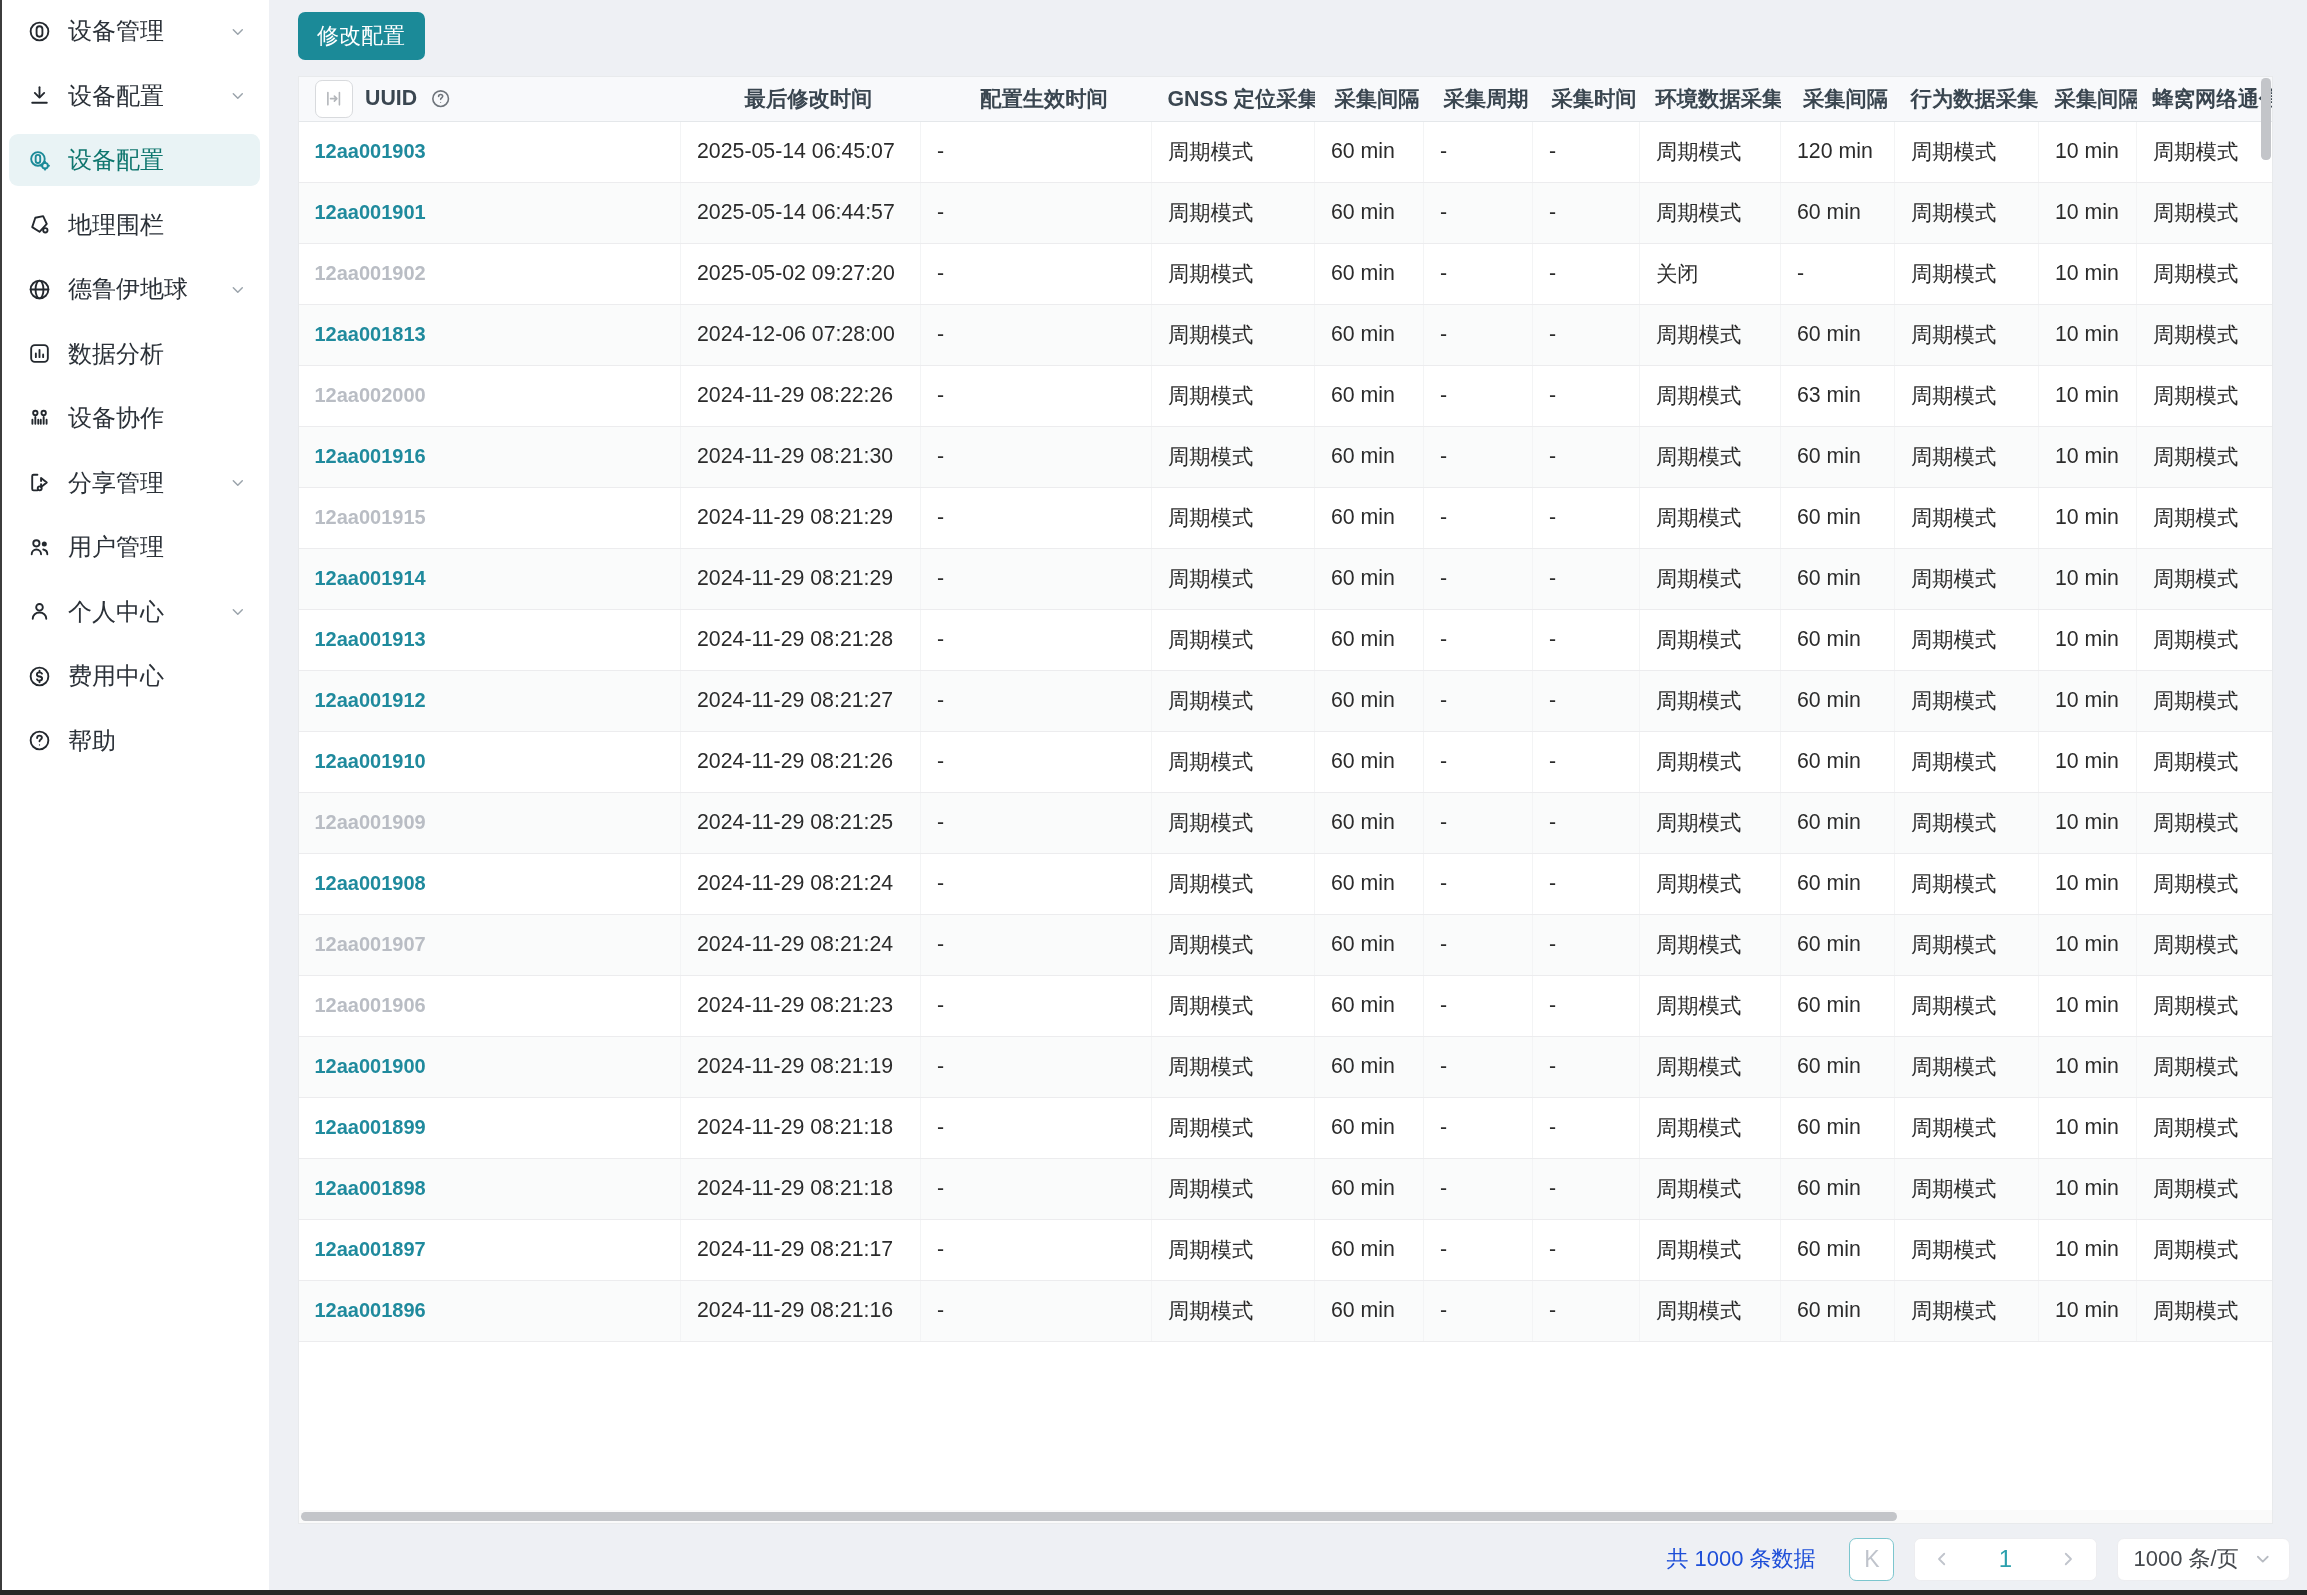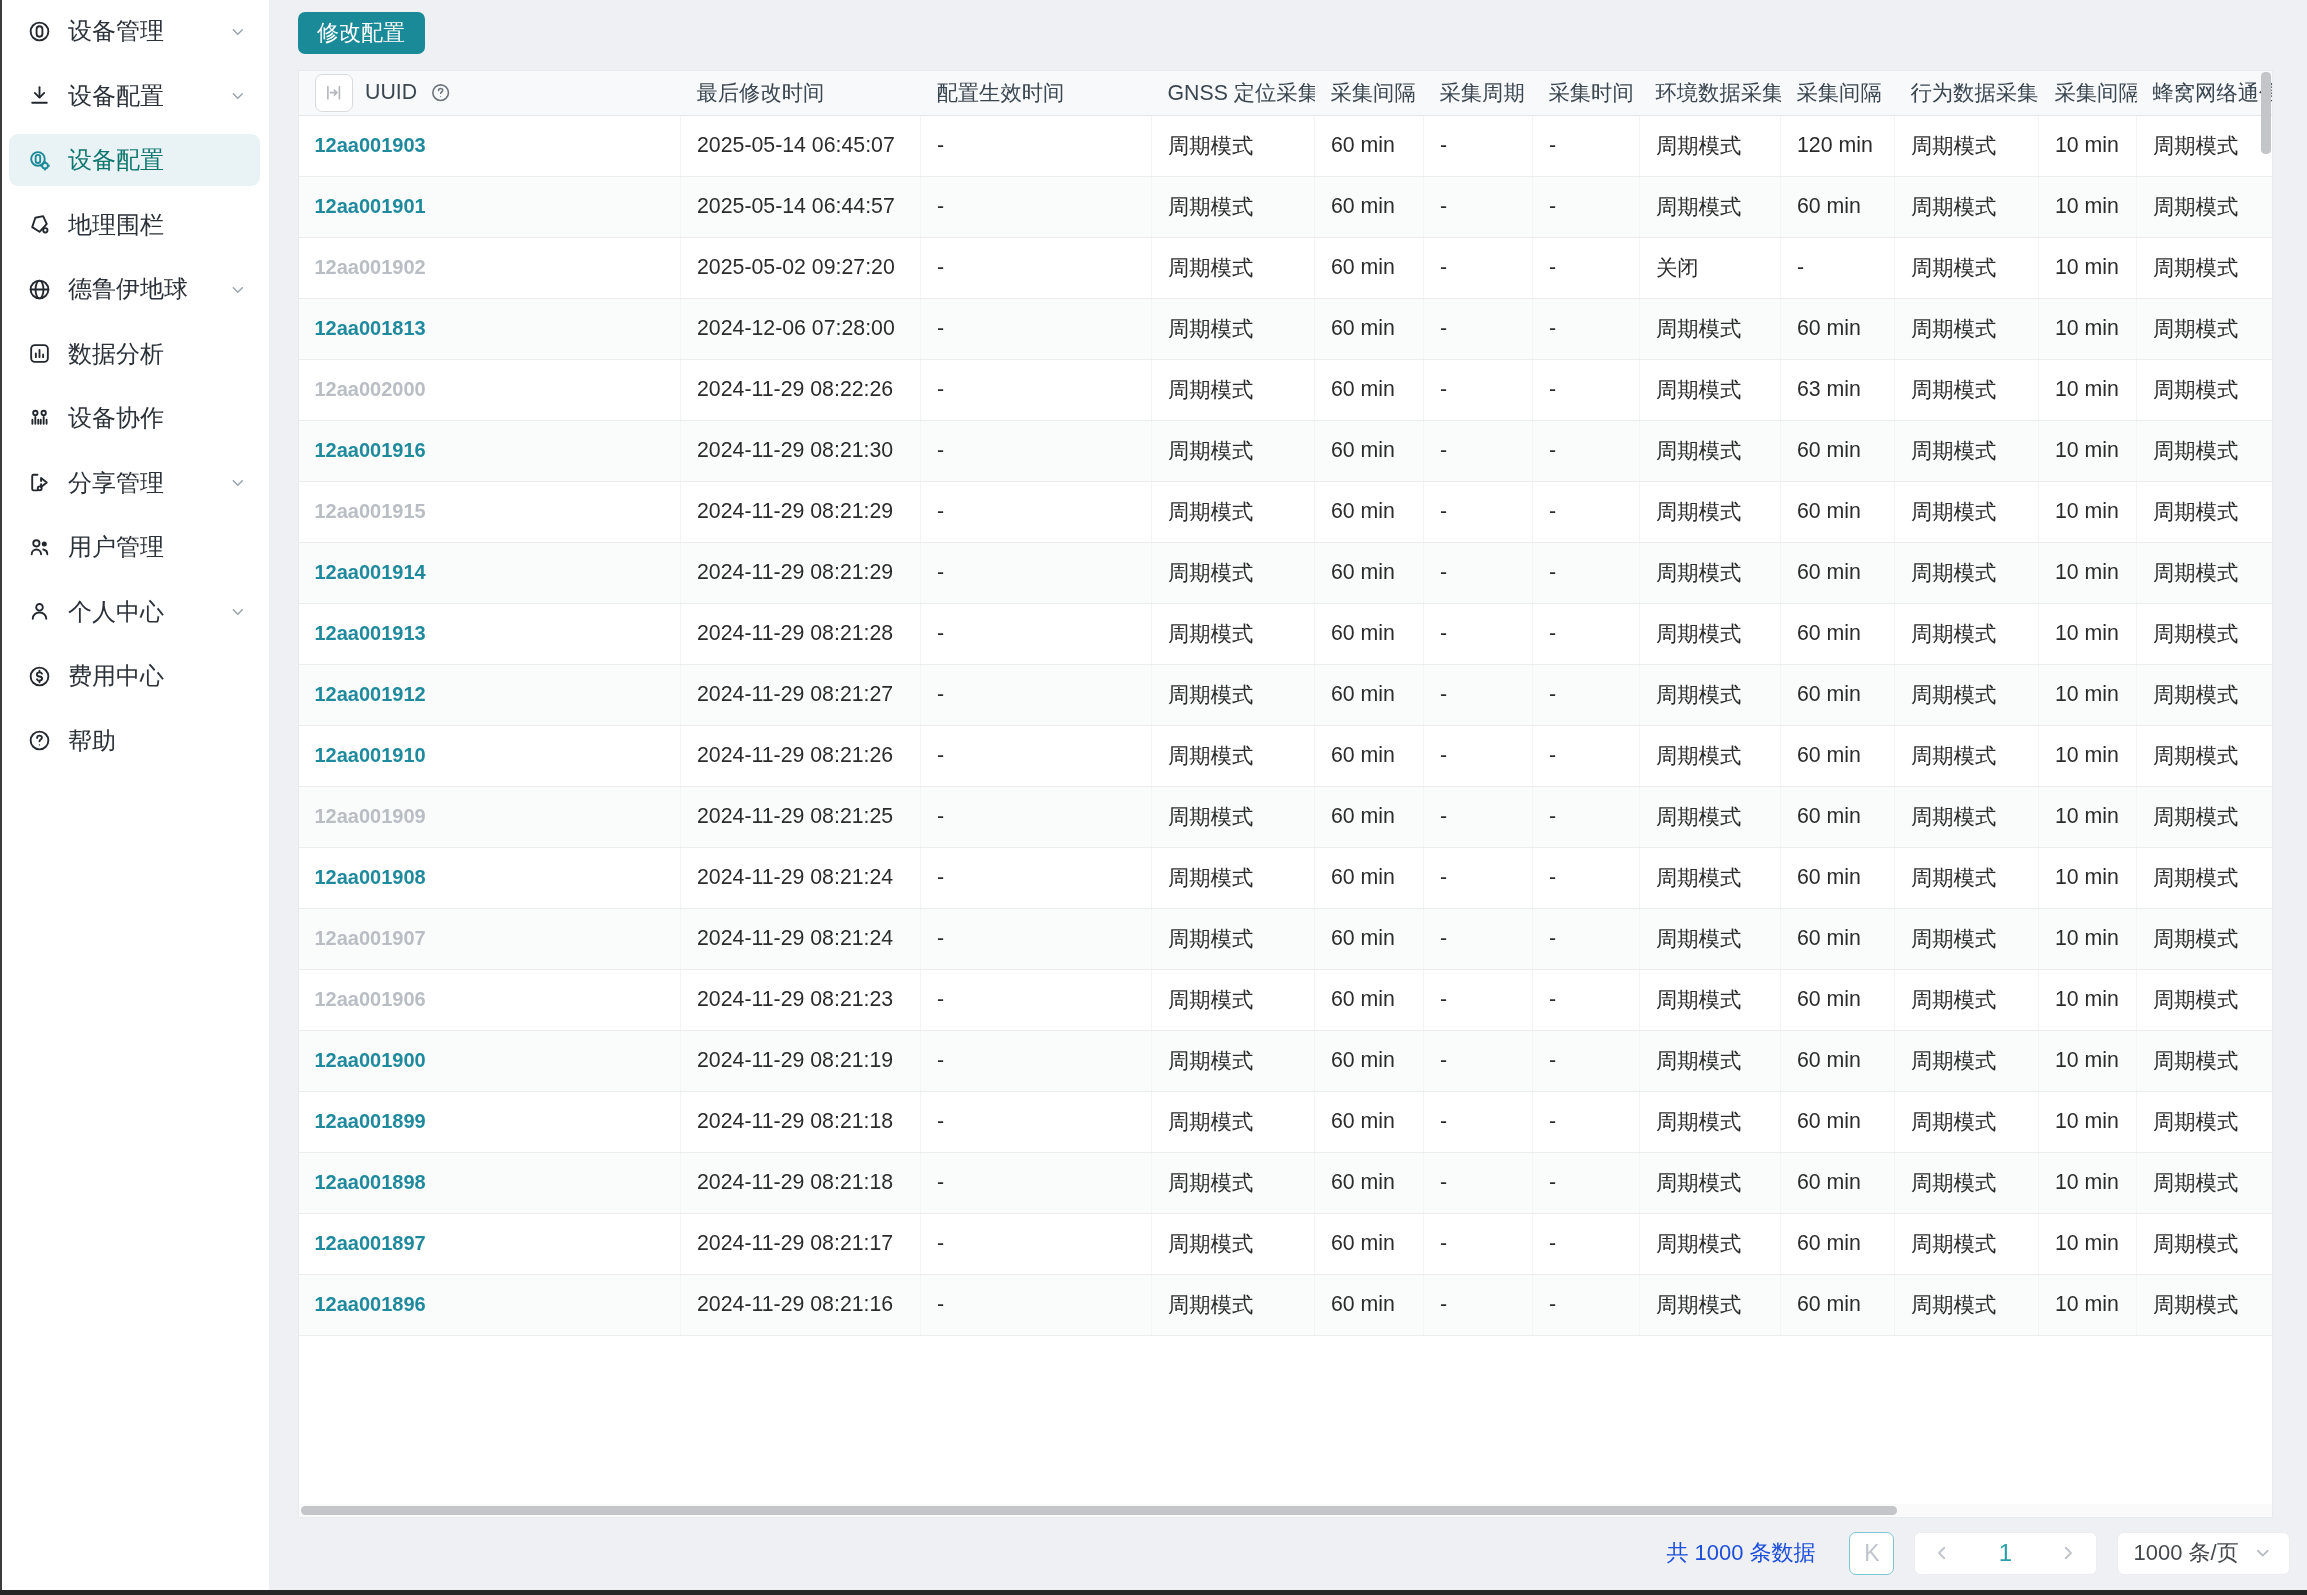--- a/index.html
+++ b/index.html
@@ -17,27 +17,27 @@
   .sb-item .lbl{white-space:nowrap;}
   .sb-item .chev{margin-left:auto;width:19.6px;height:19.6px;color:#9aa3ab;display:none;}
   .sb-item .chev svg{width:19.6px;height:19.6px;}
   .sb-item.has-chev .chev{display:inline-flex;}
   .sb-item.active{background:#e9f3f5;color:#0f766e;}
   .sb-item.active .icon{color:#1b8a98;}
 
   
   .main{flex:1;padding:11.6px 0 0 28.5px;box-sizing:border-box;position:relative;}
   .btn-primary{display:inline-block;background:#1b8a98;color:#fff;font-size:22px;border:none;
-    border-radius:7.1px;padding:9px 19.6px;height:42px;line-height:24px;cursor:pointer;
+    border-radius:7.1px;padding:9px 19.6px;height:48px;line-height:24px;cursor:pointer;
     font-family:inherit;}
   .card{margin-top:16px;width:1975px;height:1448px;background:#fff;border:0.9px solid #e8eaec;
     box-sizing:border-box;position:relative;overflow:hidden;}
   table{border-collapse:collapse;table-layout:fixed;width:1975px;}
-  thead th{height:44px;background:#f8f9fb;border-bottom:0.9px solid #e4e7ea;text-align:left;
-    font-size:21.3px;color:#3a4650;font-weight:normal;padding:0 0 0 16px;white-space:nowrap;overflow:hidden;}
+  thead th{height:44px;background:#f8f9fb;border-bottom:0.9px solid #e4e7ea;text-align:center;
+    font-size:21.3px;color:#3a4650;font-weight:bold;padding:0 0 0 16px;white-space:nowrap;overflow:hidden;}
   tbody td{height:60px;border-bottom:0.9px solid #ececee;border-right:0.9px solid #f3f4f5;
     font-size:21.3px;color:#2b2b2b;padding:0 0 0 16px;white-space:nowrap;overflow:hidden;background-clip:padding-box;}
   tbody td:last-child{border-right:none;}
   tbody tr:nth-child(even) td{background-color:#fafbfb;}
   .th-first{display:flex;align-items:center;gap:12.5px;}
   .icon-box{width:36px;height:36px;border:0.9px solid #d8dadd;border-radius:7.1px;display:inline-flex;
     align-items:center;justify-content:center;color:#b3b6ba;background:#fff;cursor:pointer;flex:none;}
   .icon-box svg{width:21.3px;height:21.3px;}
   .help-icon{width:21.3px;height:21.3px;color:#6f757c;display:inline-flex;cursor:pointer;}
   .help-icon svg{width:21.3px;height:21.3px;}

